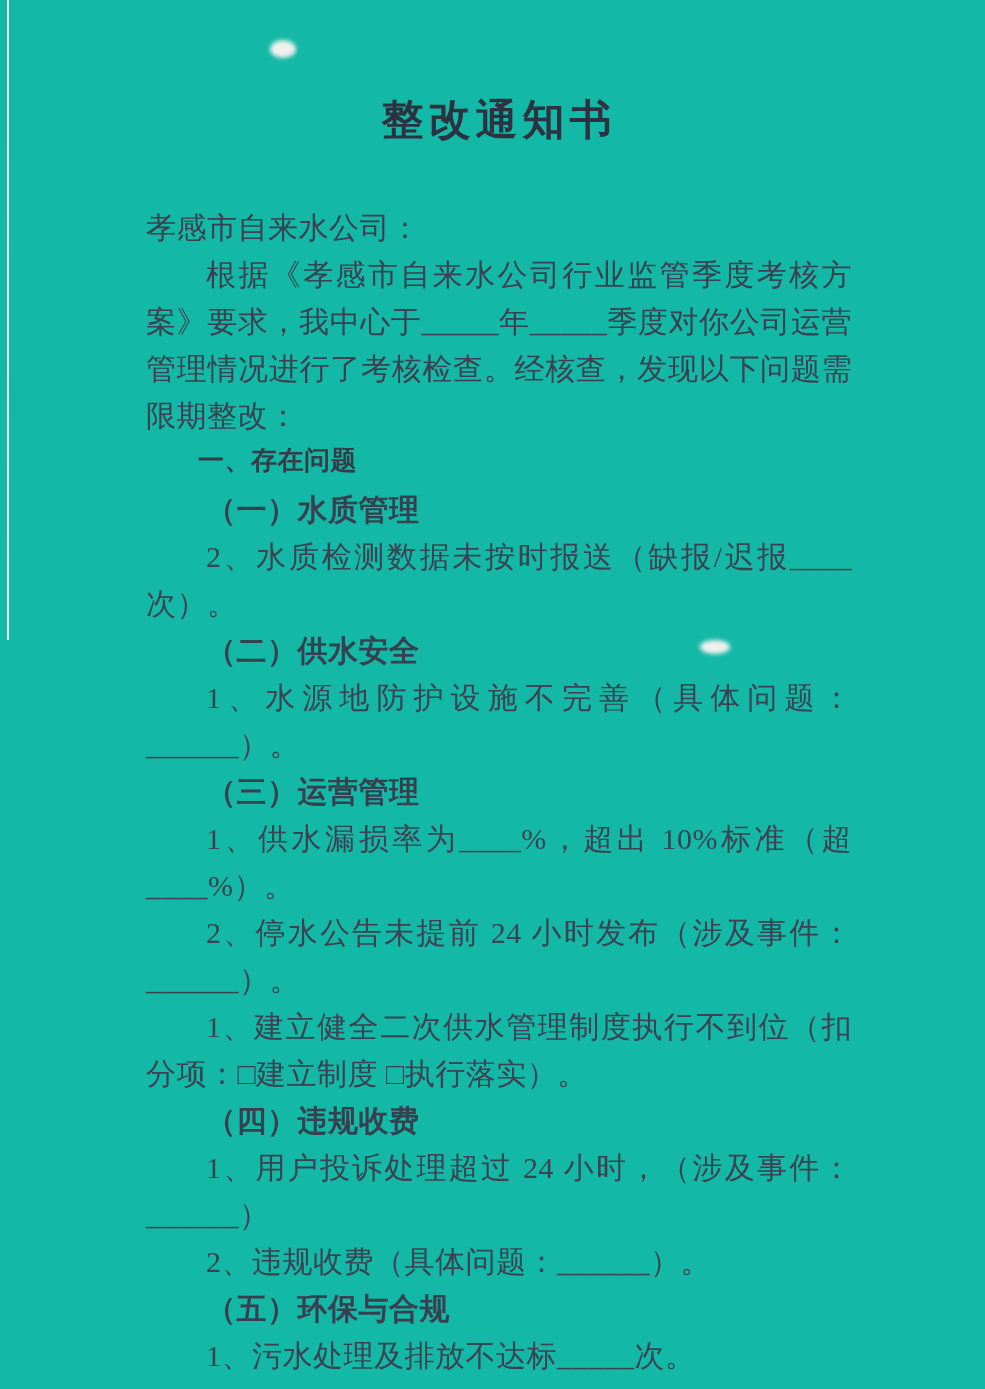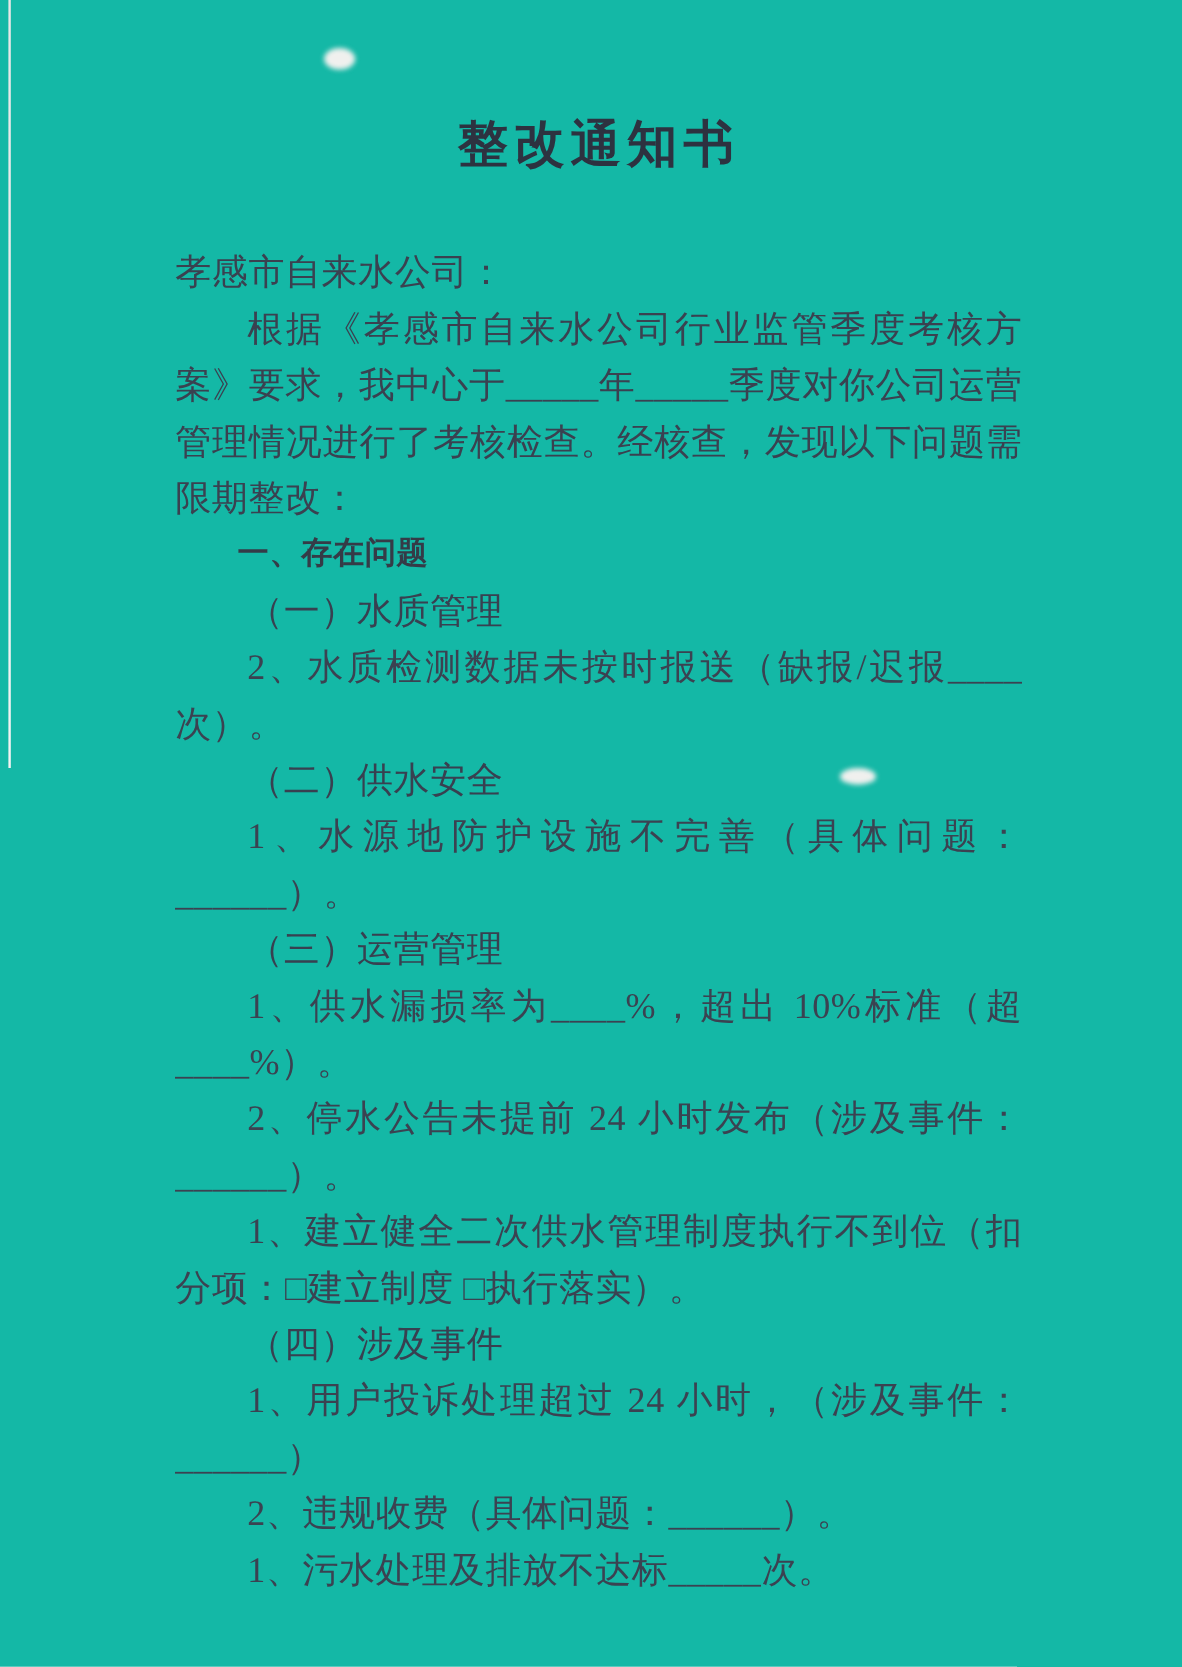--- a/index.html
+++ b/index.html
@@ -51,21 +51,21 @@
   }
   .salutation{ text-indent:0; }
   .indent{ text-indent:2em; }
   .part-heading{
     font-family:Liberation Mono, monospace;
     font-weight:bold;
     font-size:26px;
     color:#353b47;
   }
   .sub-title{
-    font-weight:400;
+    font-weight:700;
     color:#384050;
   }
   .item{ color:#3b4251; }
 </style>
 </head>
 <body>
 
 <div class="page">
   <div class="scan-edge"></div>
   <div class="smudge" style="left:270px;top:40px;width:26px;height:18px;"></div>
@@ -85,20 +85,21 @@
     <p class="indent item">2、水质检测数据未按时报送（缺报/迟报____次）。</p>
 
     <p class="indent sub-title">（二）供水安全</p>
     <p class="indent item">1、水源地防护设施不完善（具体问题：______）。</p>
 
     <p class="indent sub-title">（三）运营管理</p>
     <p class="indent item">1、供水漏损率为____%，超出 10%标准（超____%）。</p>
     <p class="indent item">2、停水公告未提前 24 小时发布（涉及事件：______）。</p>
     <p class="indent item">1、建立健全二次供水管理制度执行不到位（扣分项：□建立制度  □执行落实）。</p>
 
-    <p class="indent sub-title">（四）涉及事件</p>
+    <p class="indent sub-title">（四）违规收费</p>
     <p class="indent item">1、用户投诉处理超过 24 小时，（涉及事件：______）</p>
     <p class="indent item">2、违规收费（具体问题：______）。</p>
 
+    <p class="indent sub-title">（五）环保与合规</p>
     <p class="indent item">1、污水处理及排放不达标_____次。</p>
 
   </div>
 </div>
 
 </body></html>

